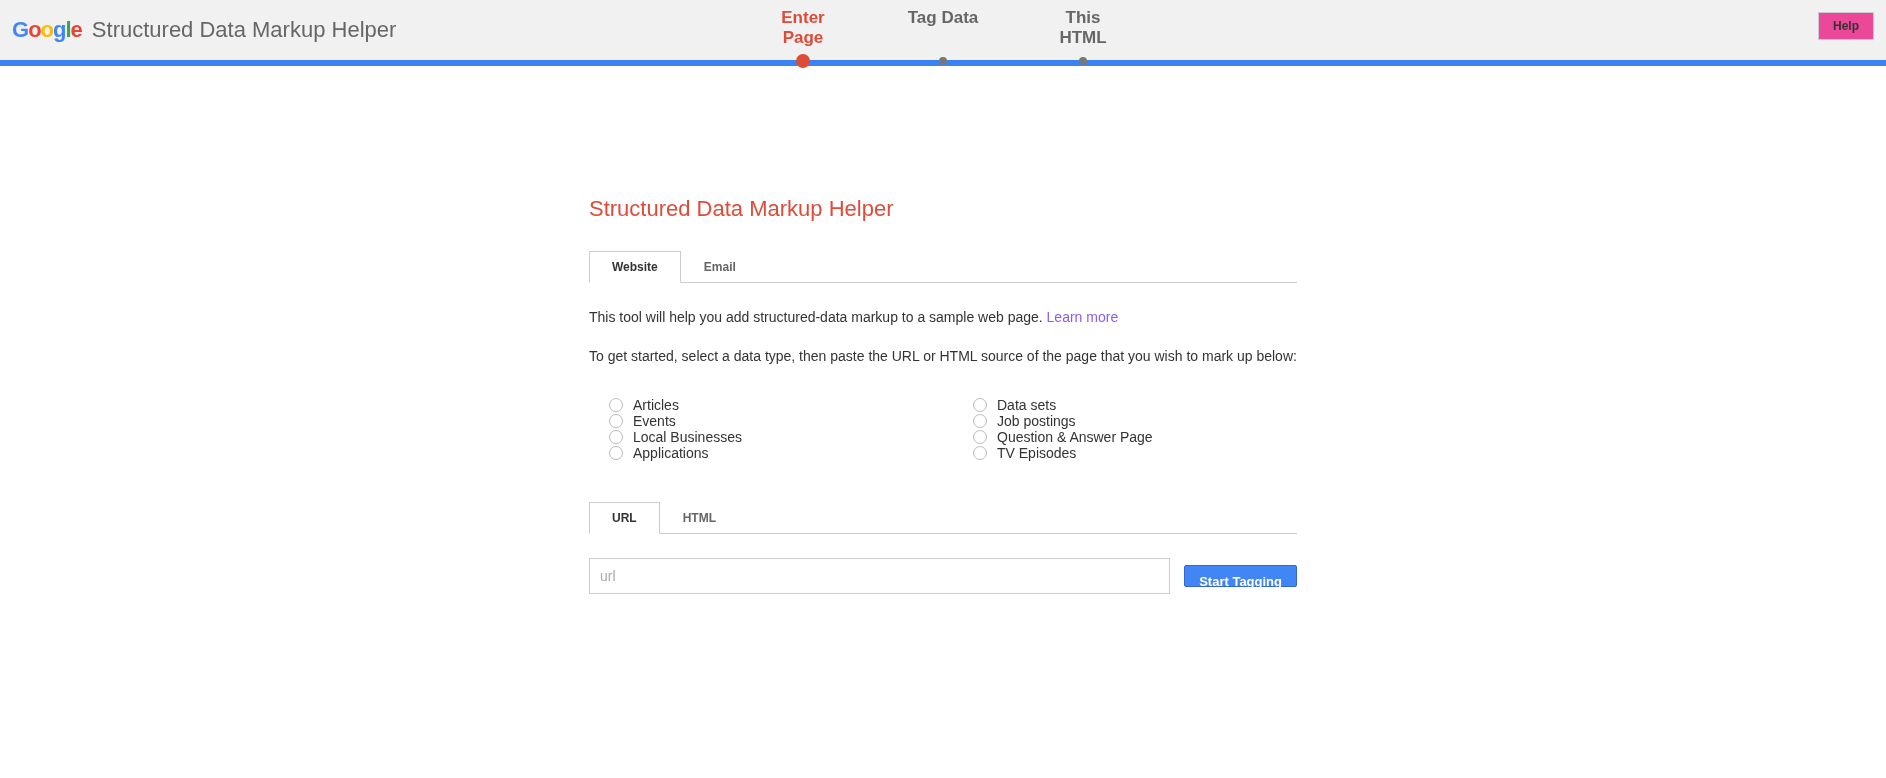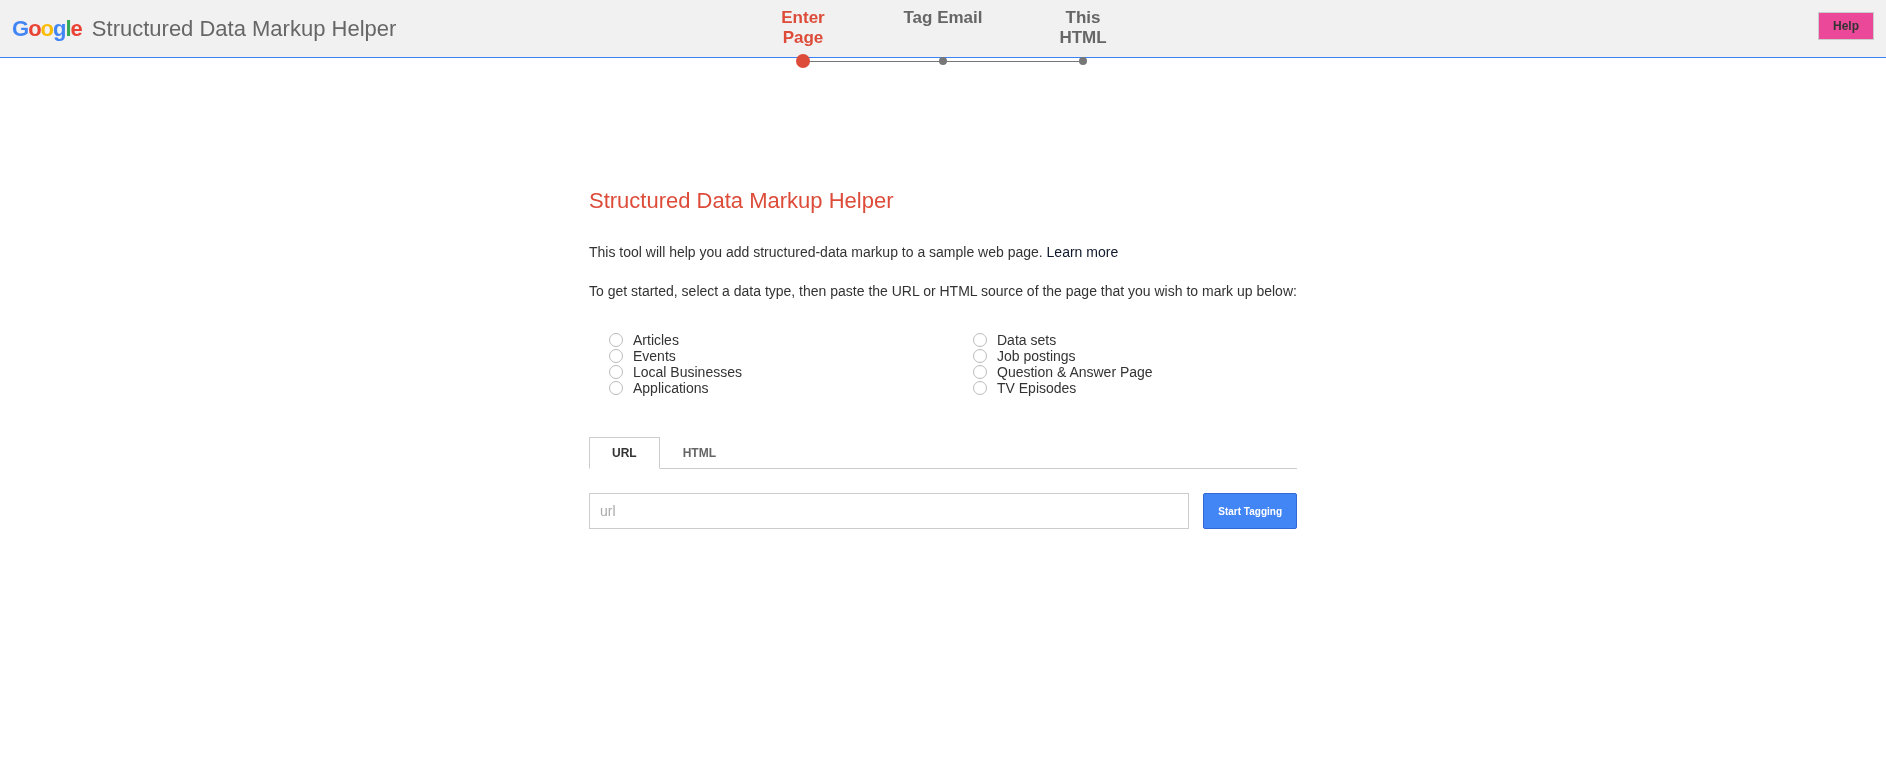--- a/index.html
+++ b/index.html
@@ -7,22 +7,22 @@
       padding: 0;
       box-sizing: border-box;
     }
     body {
       font-family: Arial, Helvetica, sans-serif;
       background: #fff;
       color: #333;
     }
     .header-bar {
       background: #f1f1f1;
-      border-bottom: 1px solid #3b82f6;
-      height: 58px;
+      border-bottom: 6px solid #3b82f6;
+      height: 66px;
       display: flex;
       align-items: center;
       position: relative;
       padding: 0 12px;
     }
     .logo-area {
       display: flex;
       align-items: center;
       gap: 10px;
     }
@@ -138,21 +138,21 @@
       background: #fff;
       color: #333;
     }
     .intro-text {
       font-size: 14px;
       color: #333;
       margin-bottom: 18px;
       line-height: 1.5;
     }
     .intro-text a {
-      color: #0f172a;
+      color: #8b5cf6;
       text-decoration: none;
     }
     .data-types {
       display: flex;
       gap: 40px;
       margin: 30px 0 40px 20px;
     }
     .data-col {
       flex: 1;
       display: flex;
@@ -193,58 +193,62 @@
       color: #333;
     }
     .url-input::placeholder {
       color: #aaa;
     }
     .start-btn {
       background: #4285f4;
       color: #fff;
       border: 1px solid #3367d6;
       padding: 8px 14px;
-      font-size: 10px;
+      font-size: 13px;
       font-weight: bold;
       cursor: pointer;
-      height: 36px;
+      height: 22px;
       border-radius: 2px;
     }
   </style>
 </head>
 <body>
 
 <div class="header-bar">
   <div class="logo-area">
     <span class="google-logo">
       <span class="g1">G</span><span class="g2">o</span><span class="g3">o</span><span class="g4">g</span><span class="g5">l</span><span class="g6">e</span>
     </span>
     <span class="app-title">Structured Data Markup Helper</span>
   </div>
 
   <div class="stepper">
     <div class="stepper-labels">
       <span class="active">Enter Page</span>
-      <span>Tag Email</span>
+      <span>Tag Data</span>
       <span>This HTML</span>
     </div>
     <div class="stepper-line">
       <div class="stepper-track"></div>
       <div class="stepper-dot d1 active"></div>
       <div class="stepper-dot d2"></div>
       <div class="stepper-dot d3"></div>
     </div>
   </div>
 
   <button class="help-btn">Help</button>
 </div>
 
 <div class="main-content">
   <h1 class="page-title">Structured Data Markup Helper</h1>
 
+  <div class="tabs">
+    <div class="tab active">Website</div>
+    <div class="tab">Email</div>
+  </div>
 
   <p class="intro-text">
     <span>This tool will help you add structured-data markup to a sample web page. </span><a href="#">Learn more</a>
   </p>
   <p class="intro-text">To get started, select a data type, then paste the URL or HTML source of the page that you wish to mark up below:</p>
 
   <div class="data-types">
     <div class="data-col" data-col="col1">
         <div class="radio-item">
           <span class="radio-circle"></span>

